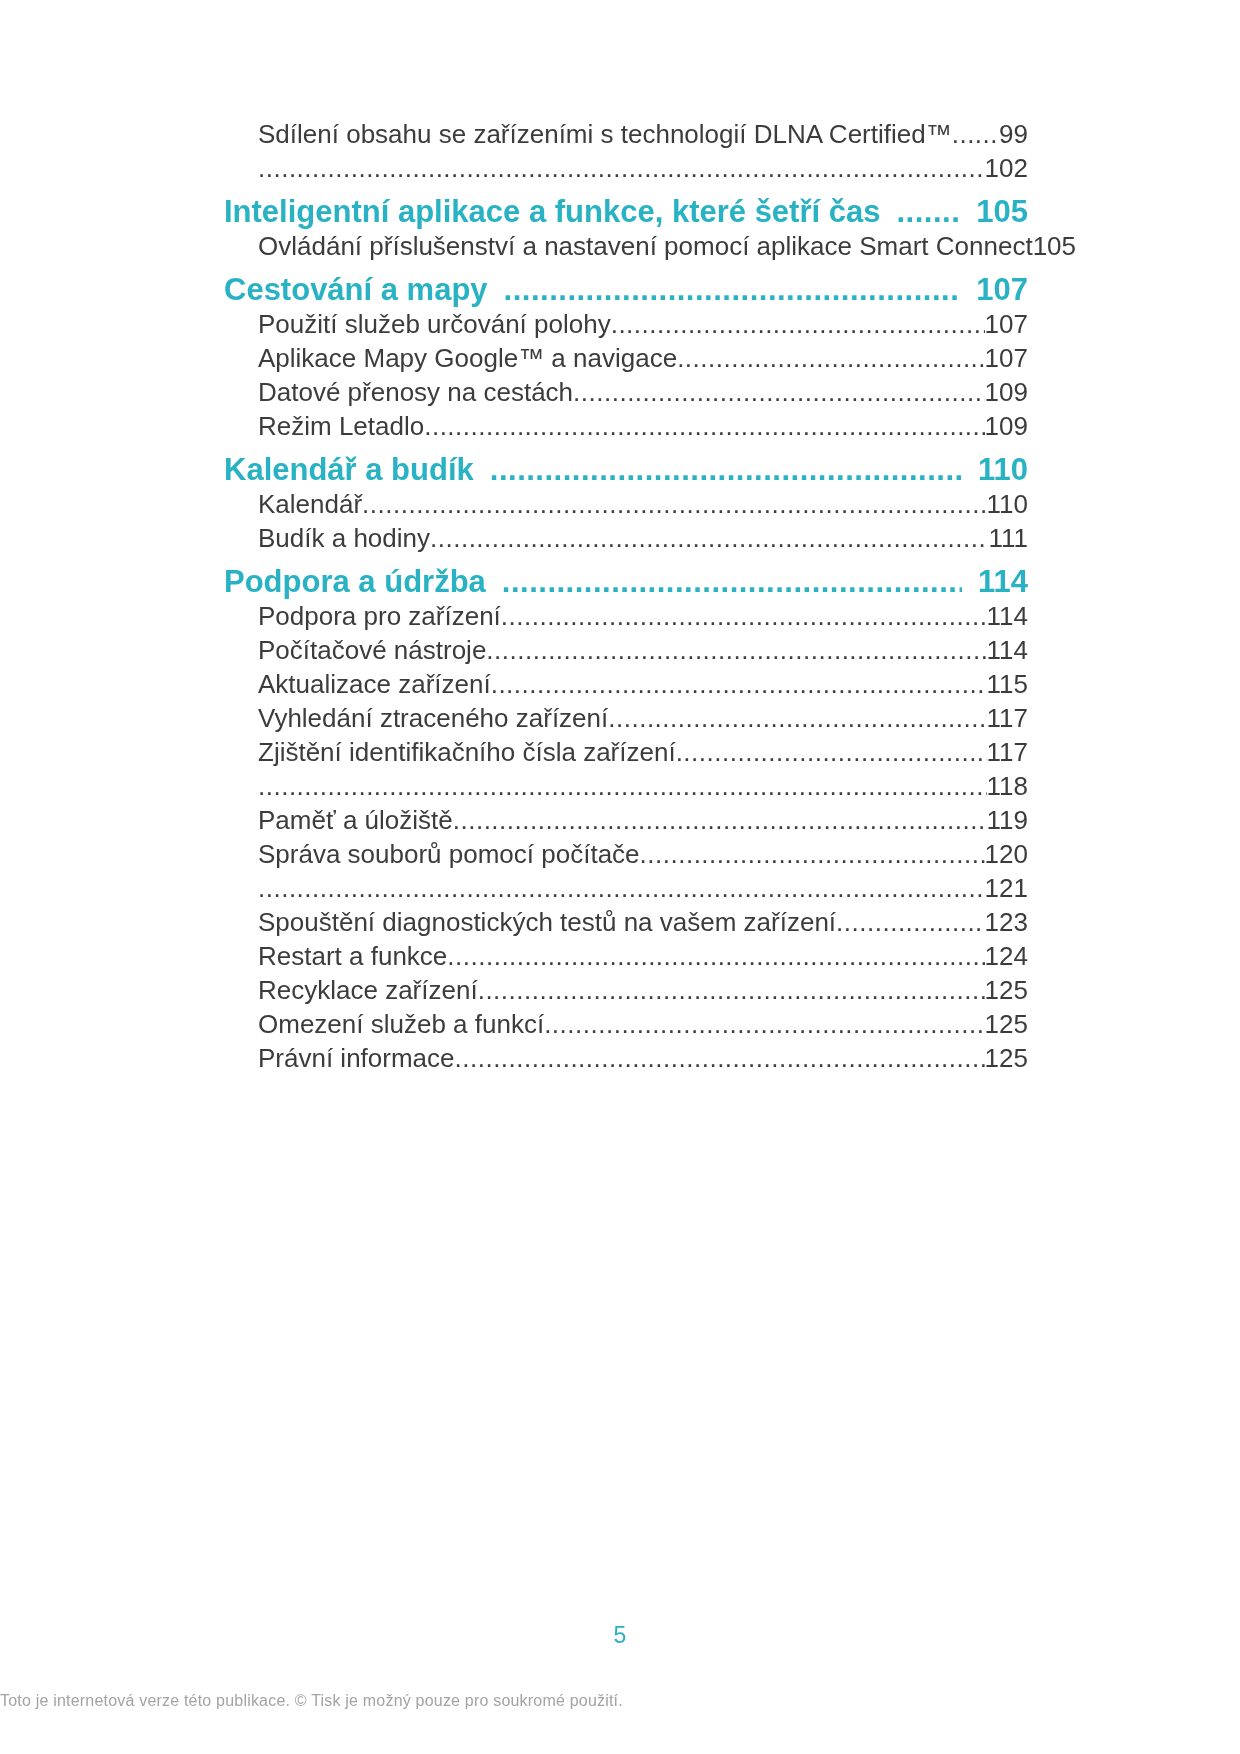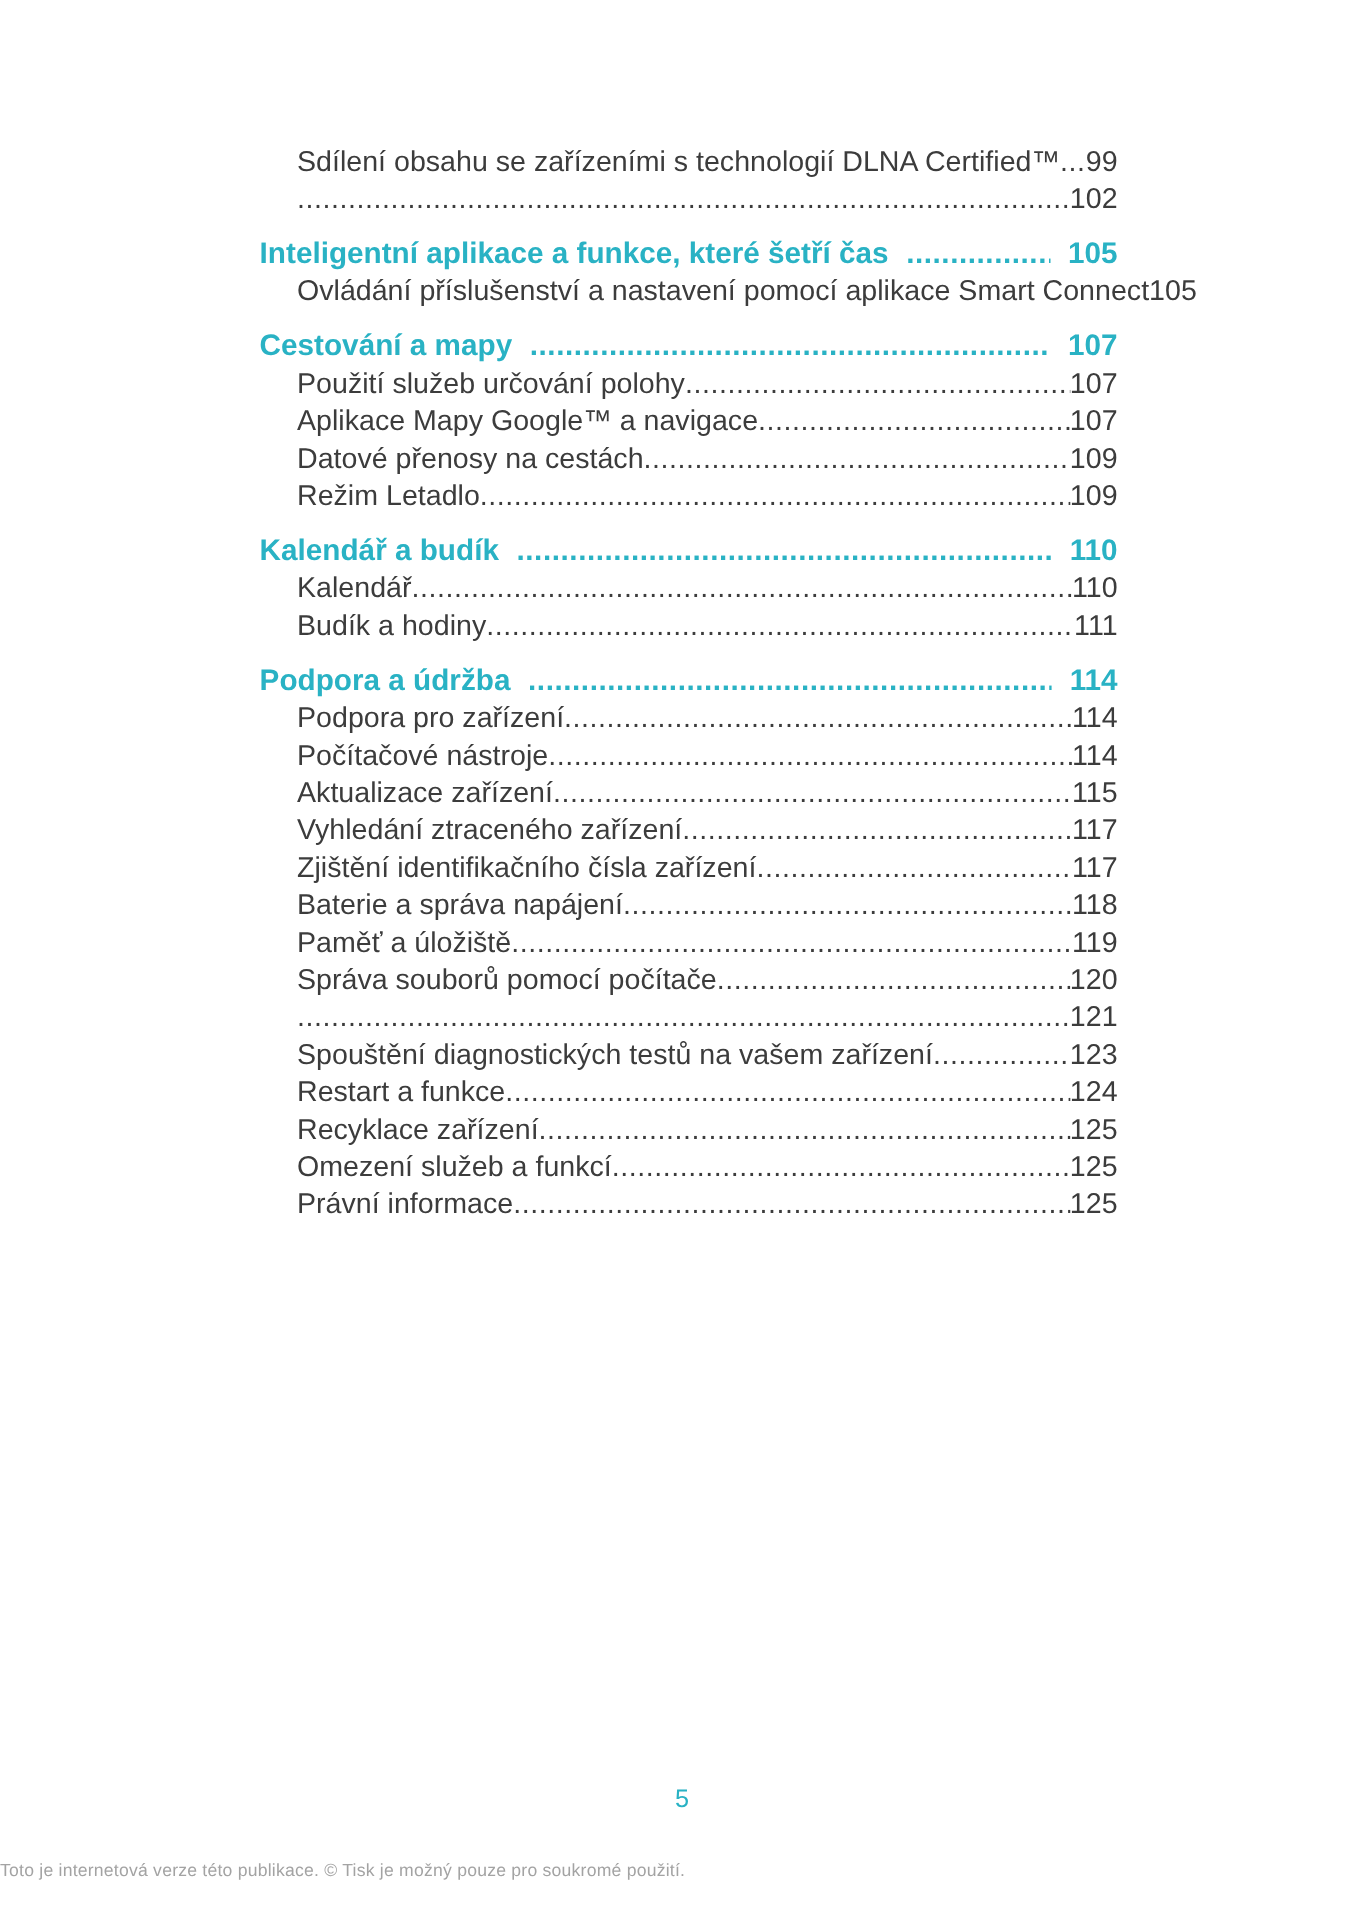--- a/index.html
+++ b/index.html
@@ -18,21 +18,21 @@
     font-family:"Liberation Sans","DejaVu Sans",sans-serif;
     color:var(--text);
     overflow:hidden;
   }
   .toc{
     position:absolute;
     top:113px;
     left:220px;
     right:208px;
   }
-  .toc-section{margin:16px;}
+  .toc-section{margin:4px;}
   .toc-section + .toc-section .toc-row.heading{margin-top:10px;}
   .toc-row{
     display:flex;
     align-items:baseline;
     line-height:34px;
     font-size:26px;
     white-space:nowrap;
   }
   .toc-row .label{
     flex:0 0 auto;
@@ -47,21 +47,21 @@
   }
   .toc-row .pg{
     flex:0 0 auto;
     text-align:right;
   }
   .toc-row.entry{
     padding-left:34px;
     color:var(--text);
   }
   .toc-row.heading{
-    font-size:27px;
+    font-size:31px;
     font-weight:bold;
     color:var(--accent);
     gap:16px;
   }
   .page-number{
     position:absolute;
     top:1622px;
     left:0;
     width:100%;
     text-align:center;
@@ -175,21 +175,20 @@
         <span class="label">Vyhledání ztraceného zařízení </span>
         <span class="dots" aria-hidden="true">............................................................................................................................................................................................................................................................................................................</span>
         <span class="pg">117</span>
       </div>
       <div class="toc-row entry">
         <span class="label">Zjištění identifikačního čísla zařízení</span>
         <span class="dots" aria-hidden="true">............................................................................................................................................................................................................................................................................................................</span>
         <span class="pg">117</span>
       </div>
       <div class="toc-row entry">
-        <span class="label">Baterie a správa napájení</span>
         <span class="dots" aria-hidden="true">............................................................................................................................................................................................................................................................................................................</span>
         <span class="pg">118</span>
       </div>
       <div class="toc-row entry">
         <span class="label">Paměť a úložiště</span>
         <span class="dots" aria-hidden="true">............................................................................................................................................................................................................................................................................................................</span>
         <span class="pg">119</span>
       </div>
       <div class="toc-row entry">
         <span class="label">Správa souborů pomocí počítače</span>

